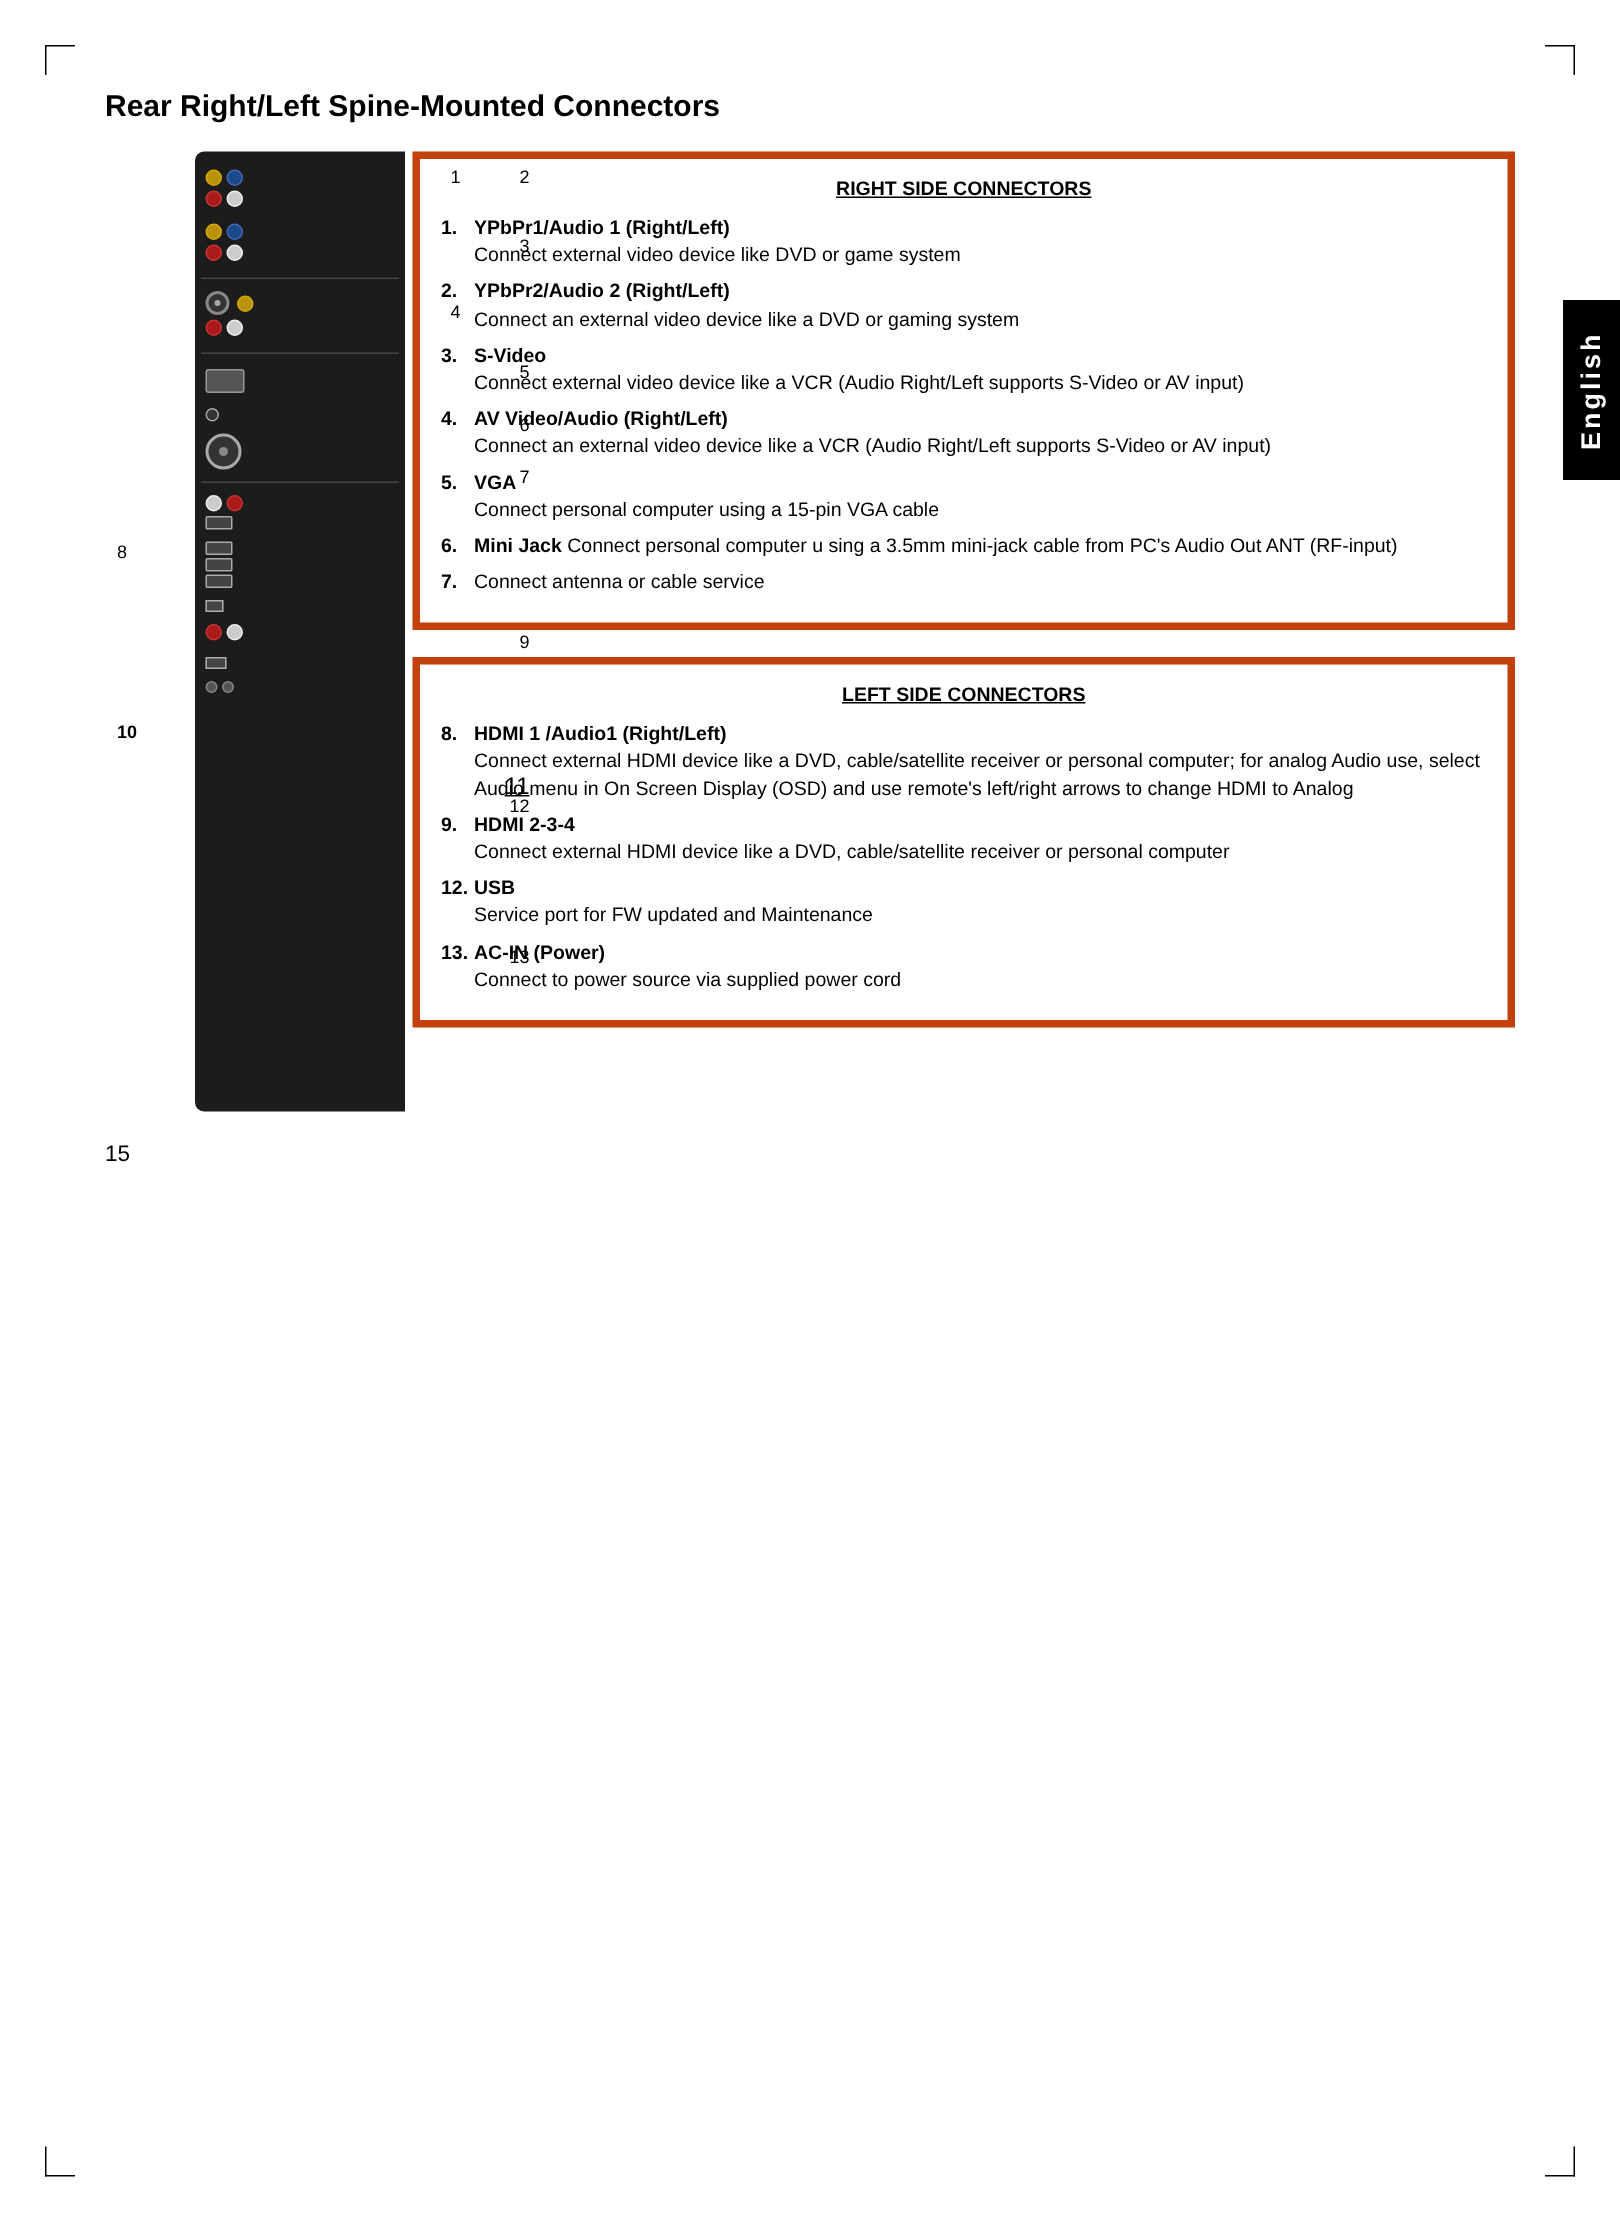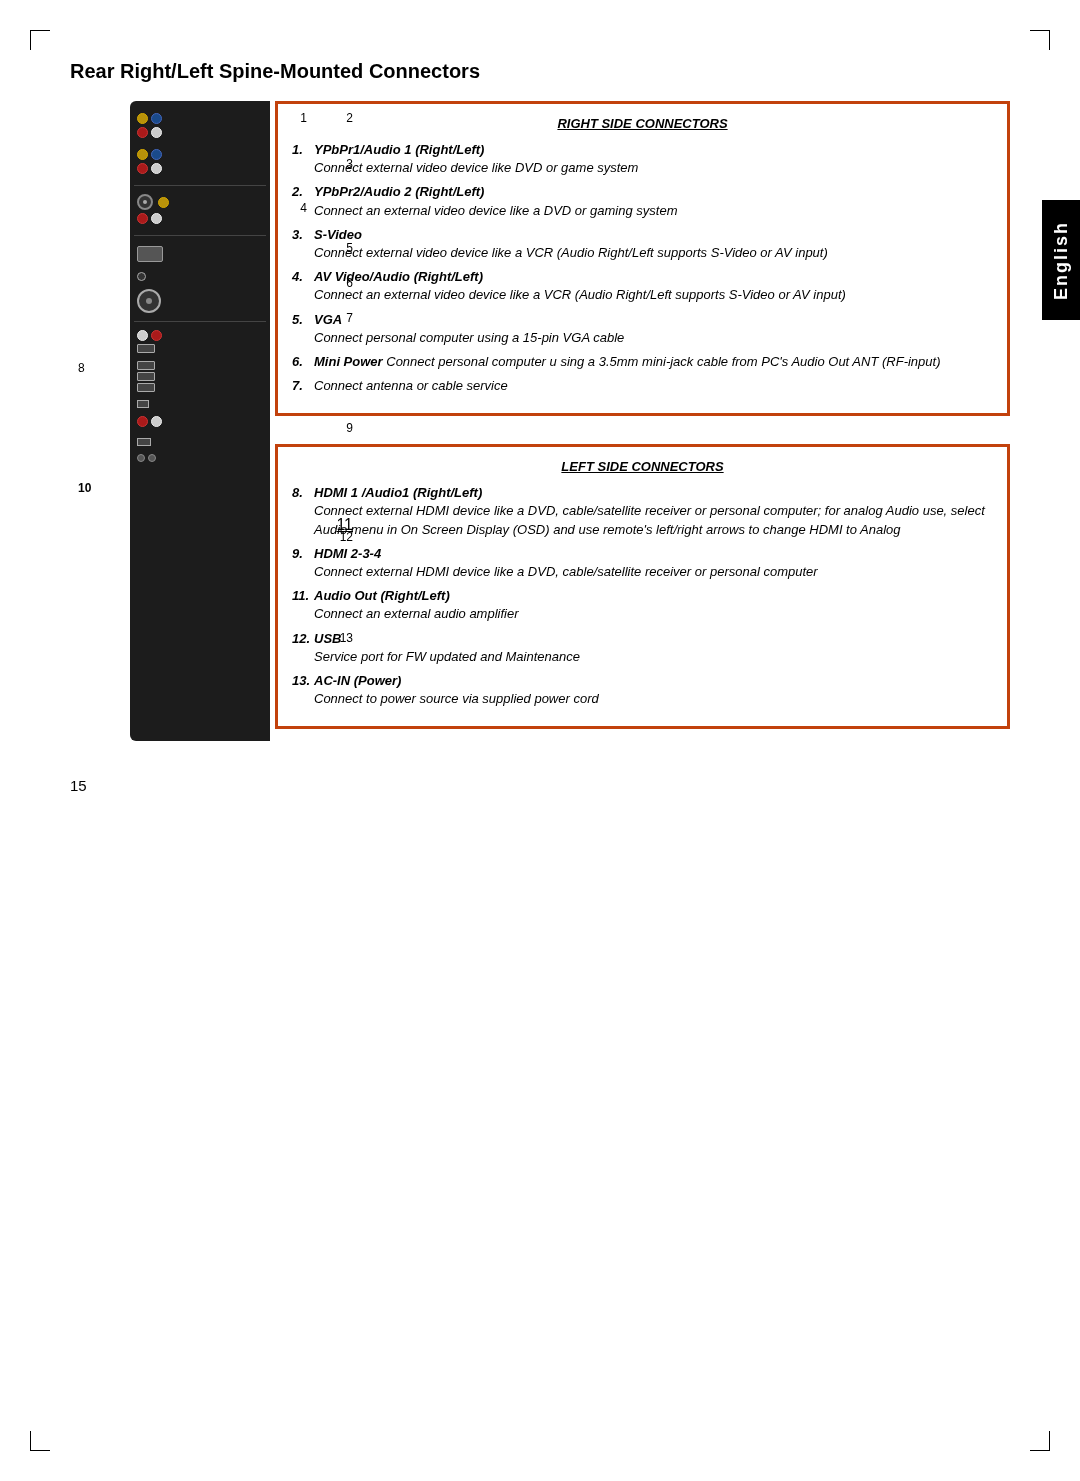--- a/index.html
+++ b/index.html
@@ -78,25 +78,24 @@
       flex-shrink: 0;
       position: relative;
     }
 
     
     .tables-col {
       flex: 1;
     }
 
     .connector-table {
-      border: 3px solid #c2410c;
+      border: 5px solid #c2410c;
       width: 100%;
-      margin-bottom: 28px;
+      margin-bottom: 18px;
       padding: 12px 14px;
-      font-style: italic;
     }
 
     .table-title {
       text-align: center;
       font-weight: bold;
       font-size: 13px;
       text-decoration: underline;
       margin-bottom: 10px;
     }
 
@@ -378,21 +377,21 @@
           <div class="connector-num">5.</div>
           <div class="connector-desc">
             <span class="title">VGA</span><br>
             <span>Connect personal computer using a 15-pin VGA cable</span>
           </div>
         </div>
 
         <div class="connector-item">
           <div class="connector-num">6.</div>
           <div class="connector-desc">
-            <span class="title">Mini Power</span> <span>Connect personal computer u sing a 3.5mm mini-jack cable from PC's Audio Out ANT (RF-input)</span>
+            <span class="title">Mini Jack</span> <span>Connect personal computer u sing a 3.5mm mini-jack cable from PC's Audio Out ANT (RF-input)</span>
           </div>
         </div>
 
         <div class="connector-item">
           <div class="connector-num">7.</div>
           <div class="connector-desc">
             <span>Connect antenna or cable service</span>
           </div>
         </div>
       </div>
@@ -410,27 +409,20 @@
 
         <div class="connector-item">
           <div class="connector-num">9.</div>
           <div class="connector-desc">
             <span class="title">HDMI 2-3-4</span><br>
             <span>Connect external HDMI device like a DVD, cable/satellite receiver or personal computer</span>
           </div>
         </div>
 
 
-        <div class="connector-item">
-          <div class="connector-num">11.</div>
-          <div class="connector-desc">
-            <span class="title">Audio Out (Right/Left)</span><br>
-            <span>Connect an external audio amplifier</span>
-          </div>
-        </div>
 
         <div class="connector-item">
           <div class="connector-num">12.</div>
           <div class="connector-desc">
             <span class="title">USB</span><br>
             <span>Service port for FW updated and Maintenance</span>
           </div>
         </div>
 
         <div class="connector-item">

